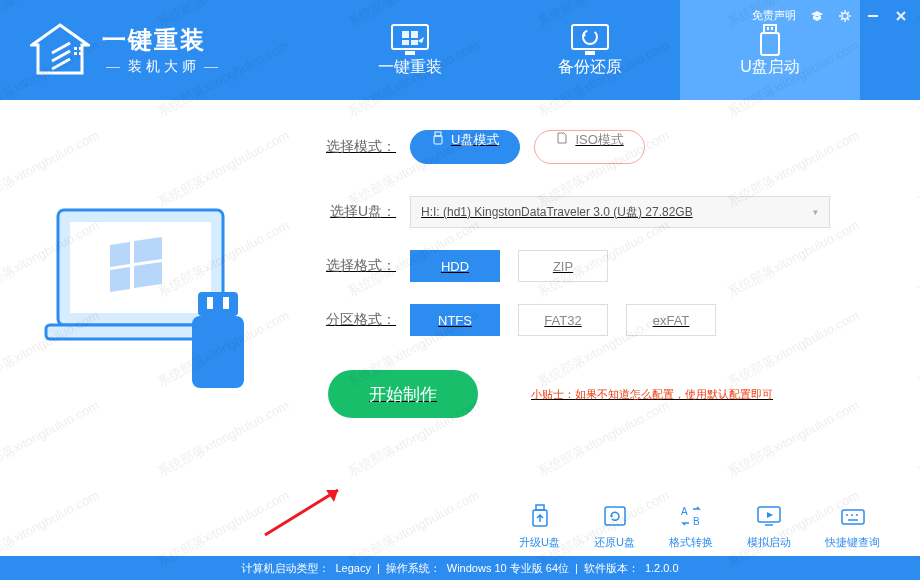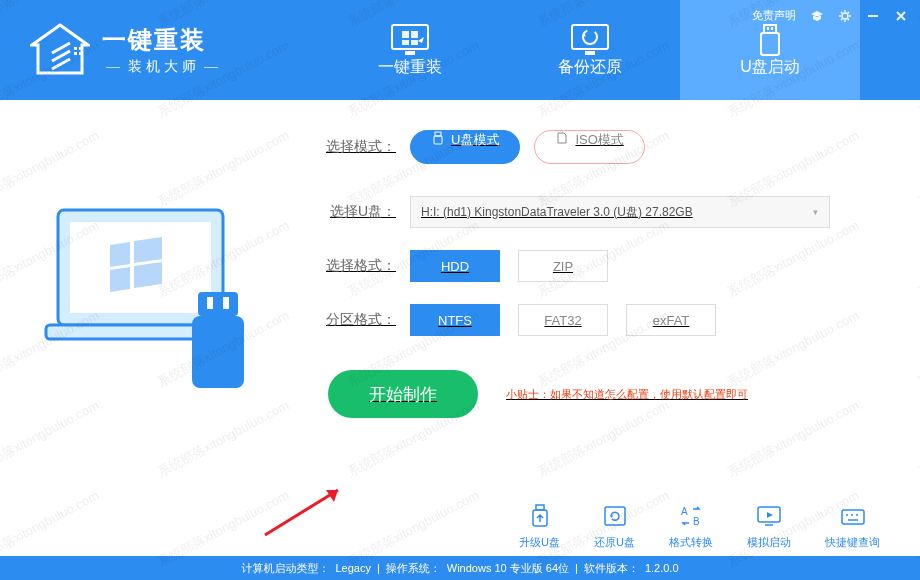--- a/index.html
+++ b/index.html
@@ -33,21 +33,21 @@
 .mode-btn { height: 34px; padding: 0 20px; border-radius: 17px; border: 1px solid #fca5a5; background: #fff; color: #888; font-size: 13px; display: inline-flex; align-items: flex-start; gap: 6px; margin-right: 14px; cursor: pointer; }
 .mode-btn.active { background: #2d8cf0; border-color: #2d8cf0; color: #fff; }
 .mode-btn svg { width: 14px; height: 14px; }
 
 .select { flex: 1; max-width: 420px; height: 32px; border: 1px solid #ddd; background: #f7f7f7; display: flex; align-items: center; padding: 0 10px; font-size: 12px; font-family: monospace; color: #555; position: relative; cursor: pointer; }
 .select::after { content: "▾"; position: absolute; right: 10px; color: #aaa; }
 
 .chip { width: 90px; height: 32px; border: 1px solid #ddd; display: inline-flex; align-items: center; justify-content: center; font-size: 13px; color: #888; margin-right: 18px; cursor: pointer; }
 .chip.active { background: #2d8cf0; border-color: #2d8cf0; color: #fff; }
 
-.action-row { display: flex; align-items: center; margin-top: 34px; padding-left: 10px; }
+.action-row { display: flex; align-items: center; margin-top: 34px; padding-left: 10px; gap: 25px; }
 .start-btn { width: 150px; height: 48px; background: #19be6b; color: #fff; border: none; border-radius: 24px; font-size: 17px; cursor: pointer; }
 .tip { margin-left: 28px; font-size: 11px; }
 .tip-label { color: #ed4014; }
 .tip-text { color: #ed4014; }
 
 .arrow-line { position: absolute; left: 260px; top: 380px; width: 90px; height: 60px; pointer-events: none; }
 
 .footer-tools { position: absolute; bottom: 30px; right: 40px; display: flex; gap: 34px; }
 .tool { display: flex; flex-direction: column; align-items: center; gap: 6px; color: #2d8cf0; font-size: 11px; cursor: pointer; }
 .tool .tico { width: 28px; height: 26px; }

